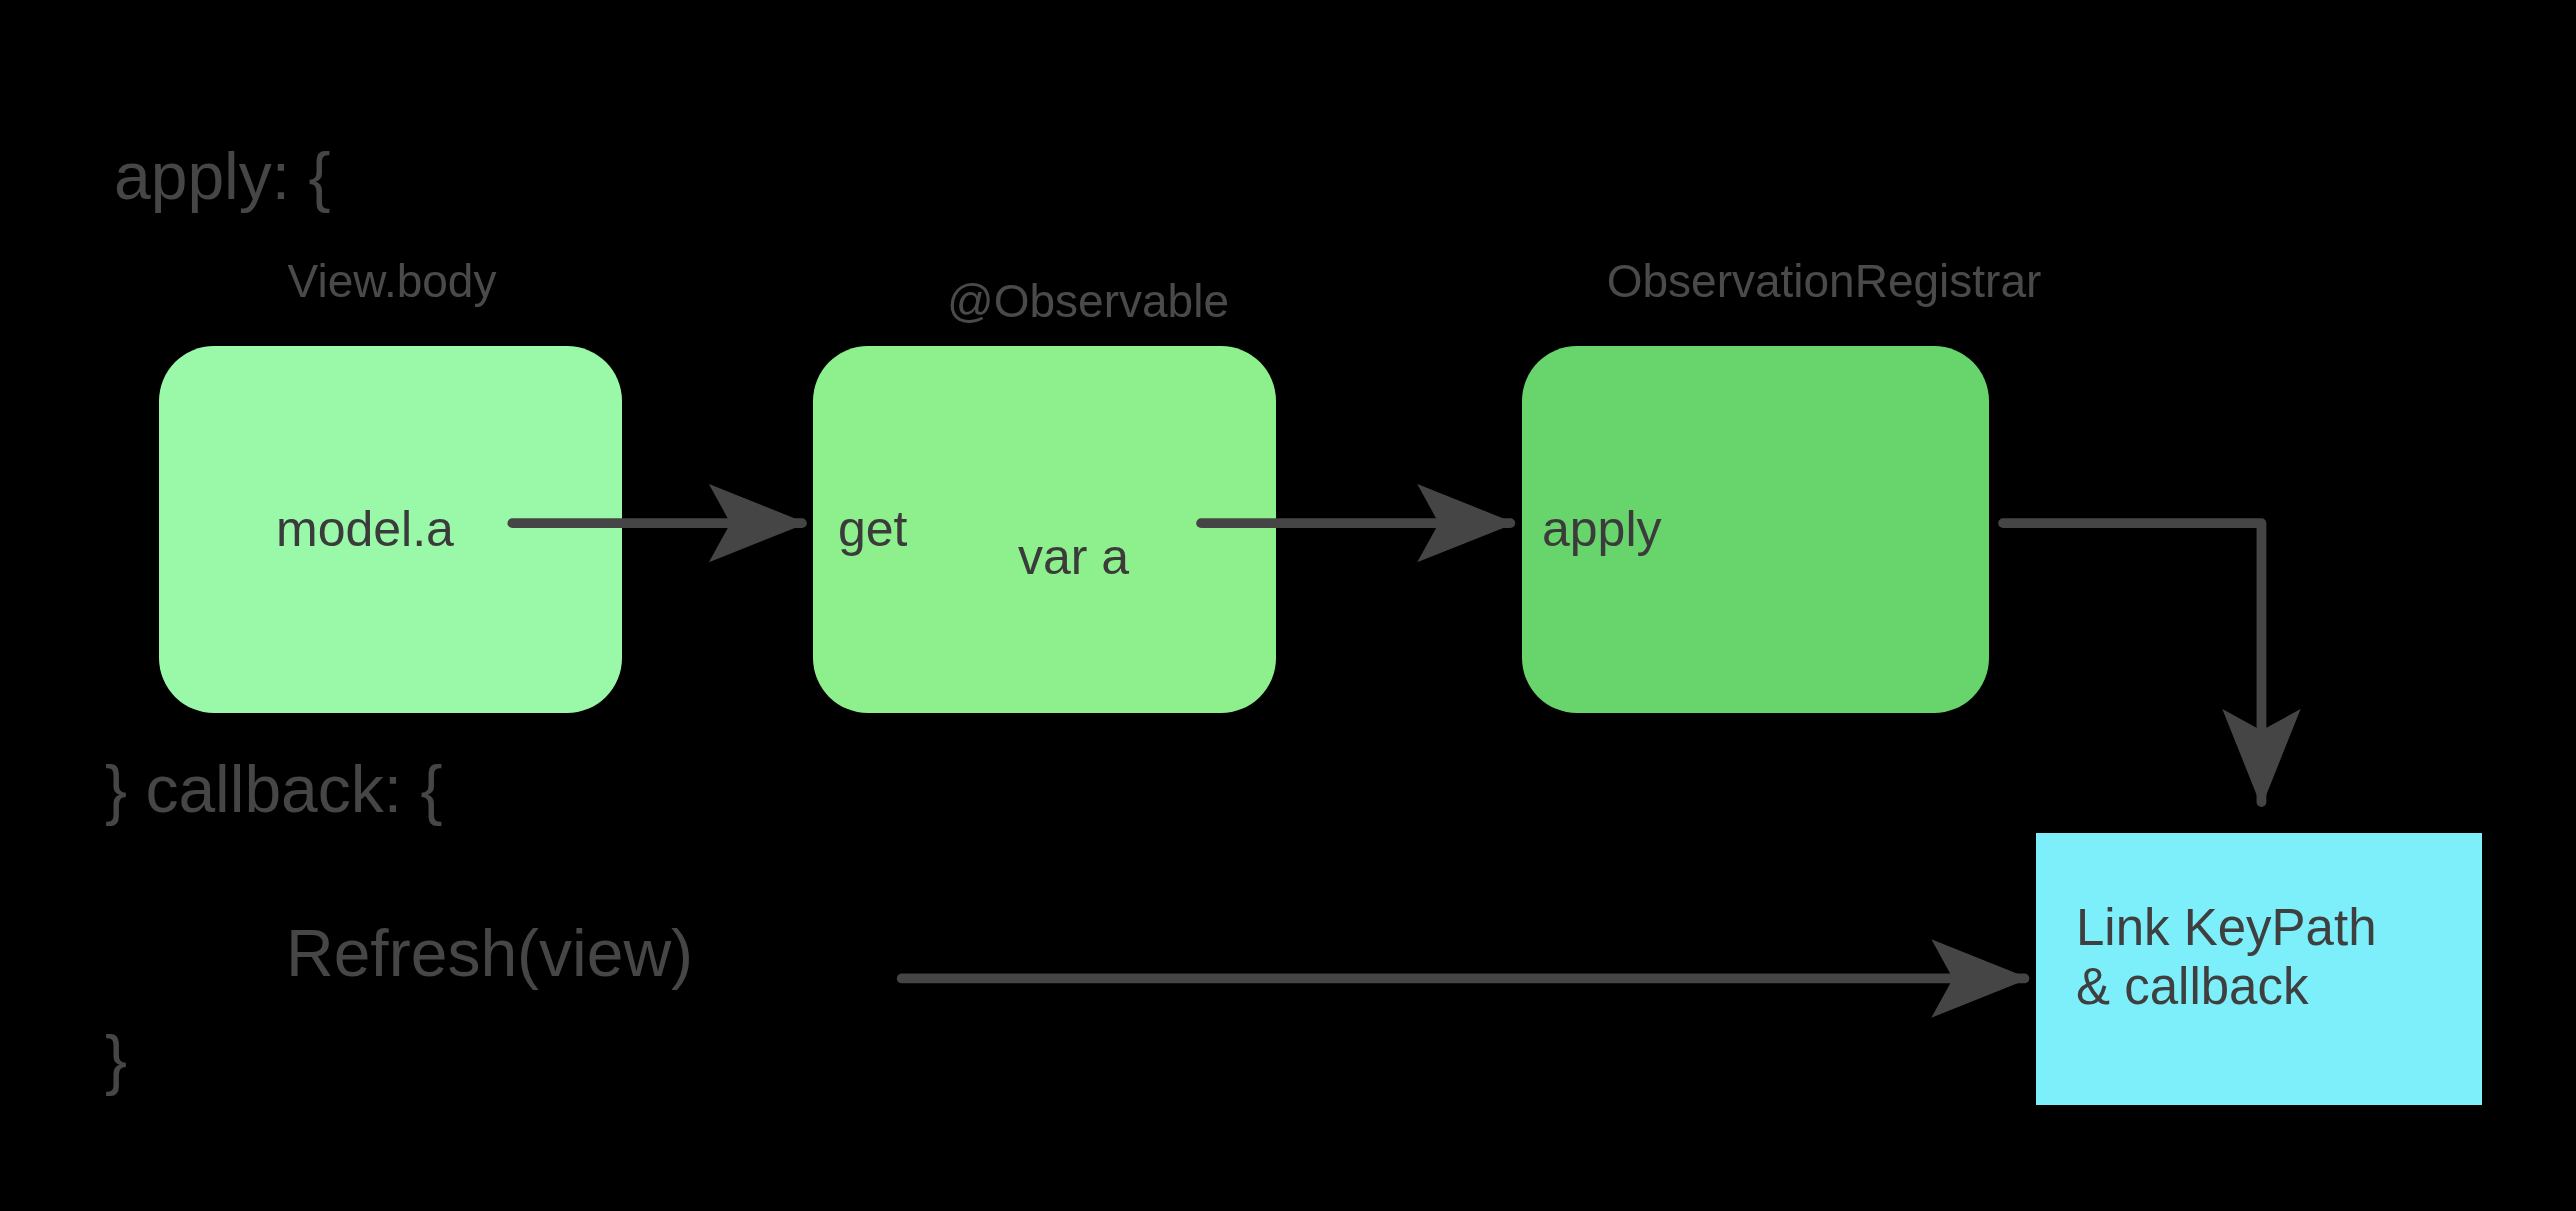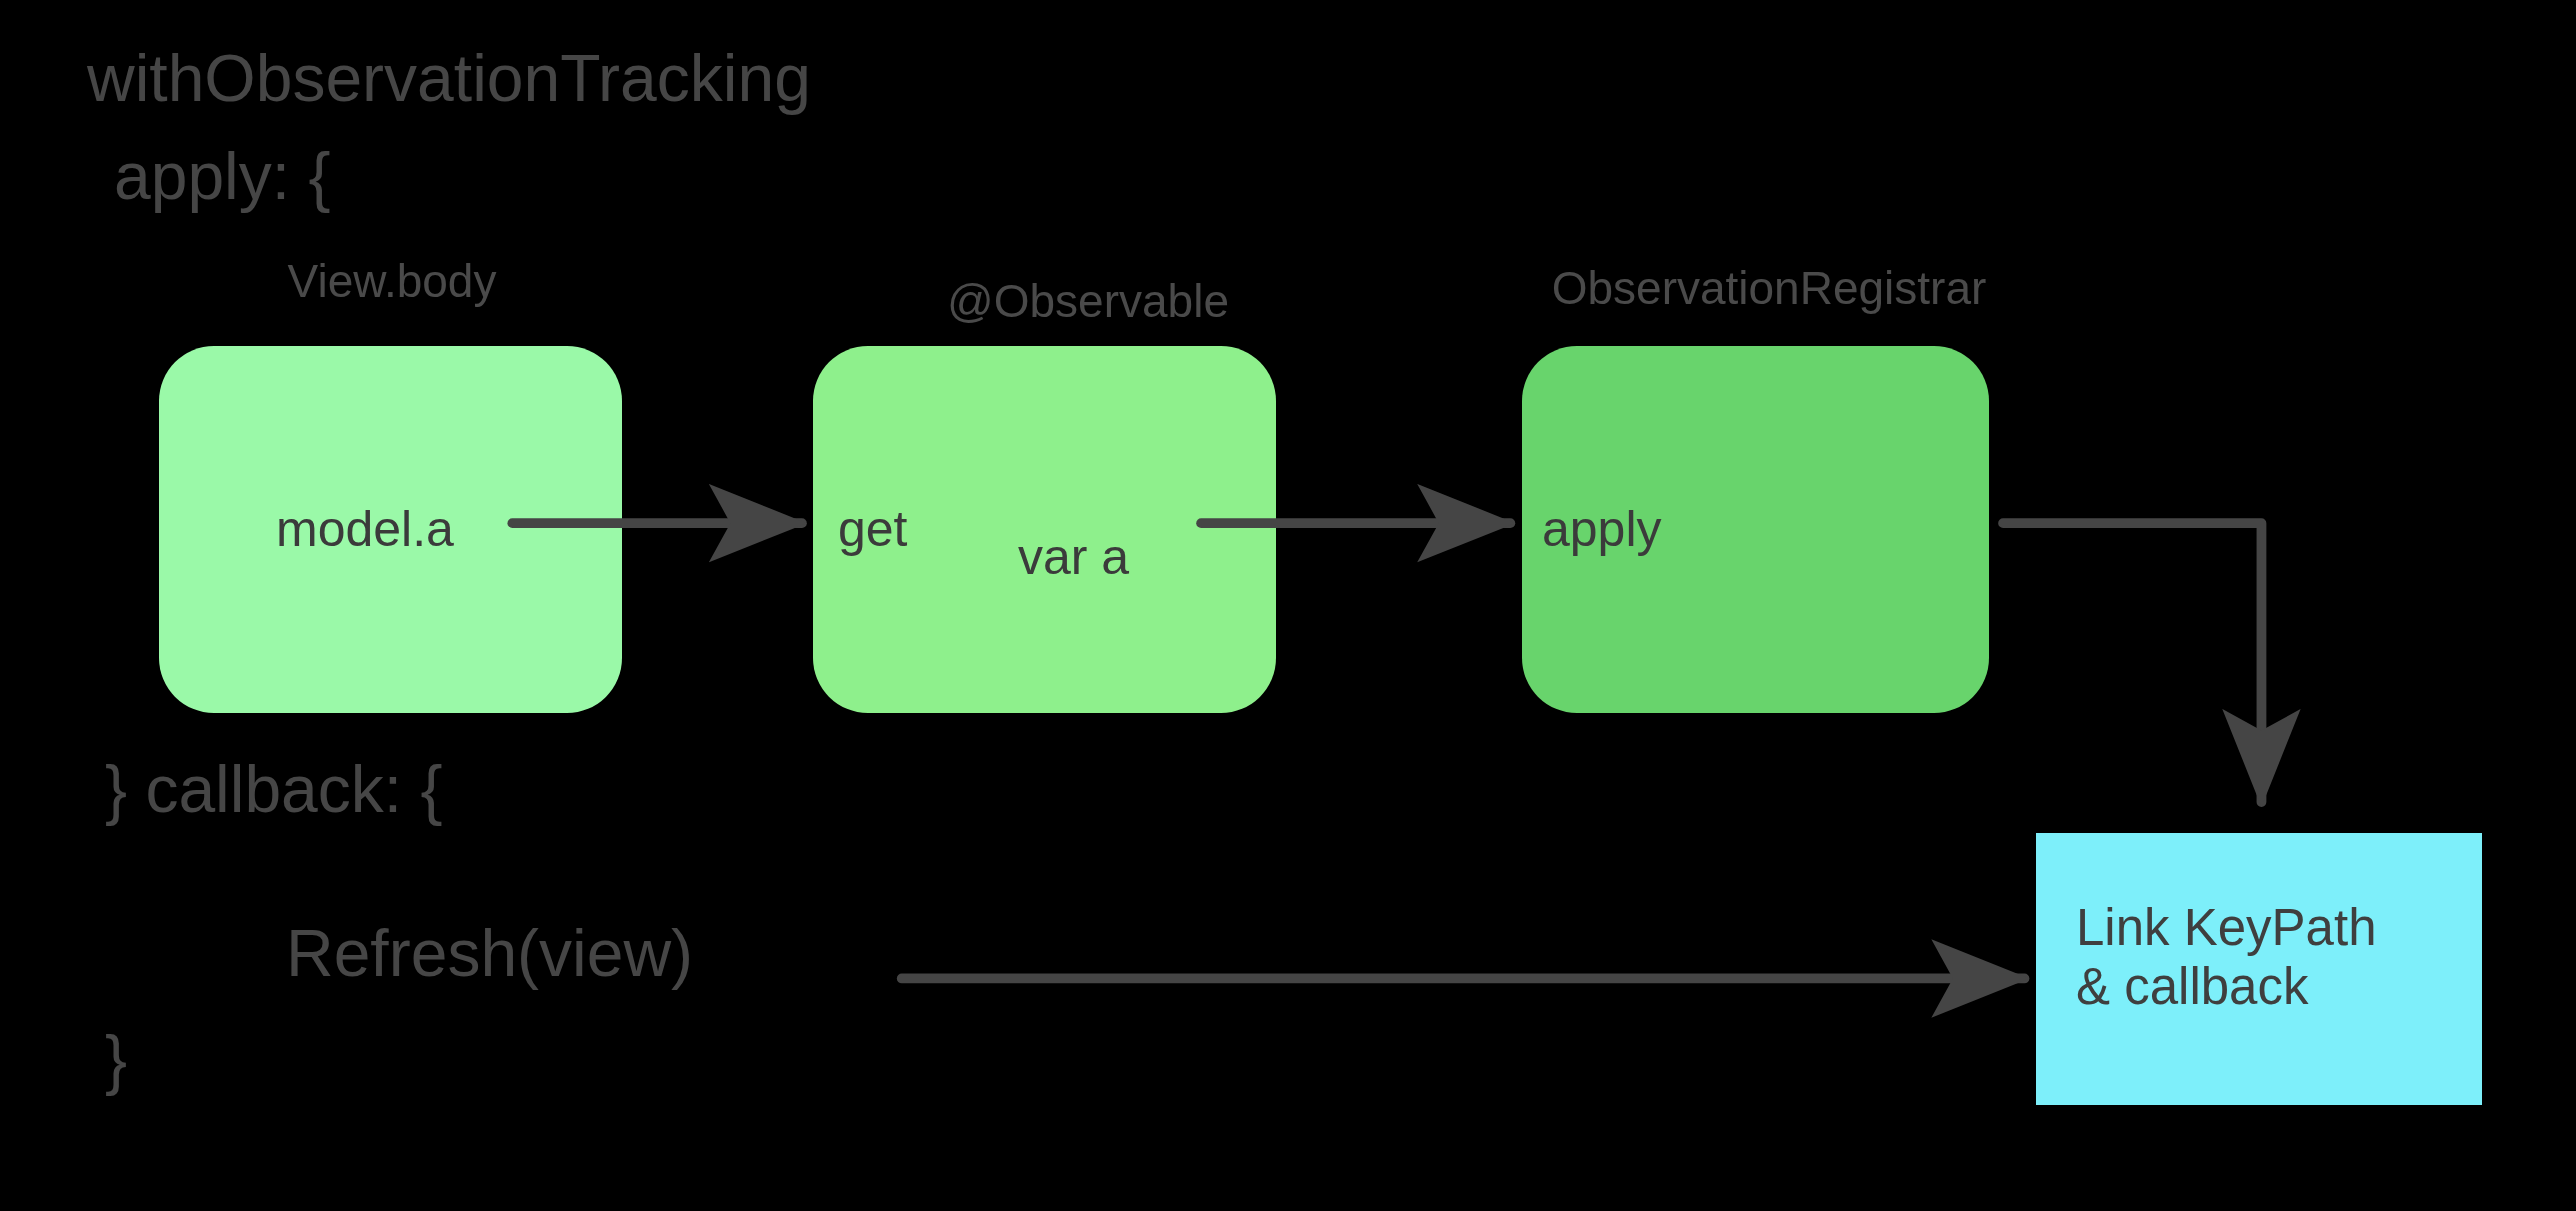--- a/index.html
+++ b/index.html
@@ -37,21 +37,21 @@
     position: absolute;
     color: #4a4a4a;
     font-size: 46px;
     line-height: 1.0;
     white-space: nowrap;
     top: 258px;
     transform: translateX(-50%);
   }
   .cap-1 { left: 392px; }
   .cap-2 { left: 1088px; margin-top: 20px; }
-  .cap-3 { left: 1769px; margin-top: 7px; }
+  .cap-3 { left: 1824px; }
 
   
   .node {
     position: absolute;
     top: 346px;
     height: 367px;
     border-radius: 55px;
     box-sizing: border-box;
   }
   .node-1 { left: 159px;  width: 463px; background: #9AF9A8; }
@@ -100,21 +100,20 @@
     width: 2576px;
     height: 1212px;
     pointer-events: none;
   }
 </style>
 </head>
 <body>
 
 <div id="canvas">
 
-  <div class="code-line code-withobs">withObservationTracking</div>
 
   <div class="code-line code-apply">apply: {</div>
 
   <div class="code-line code-onchange">} callback: {</div>
 
   <div class="code-line code-refresh">Refresh(view)</div>
 
   <div class="code-line code-close">}</div>
 
   <div class="caption cap-1">View.body</div>

